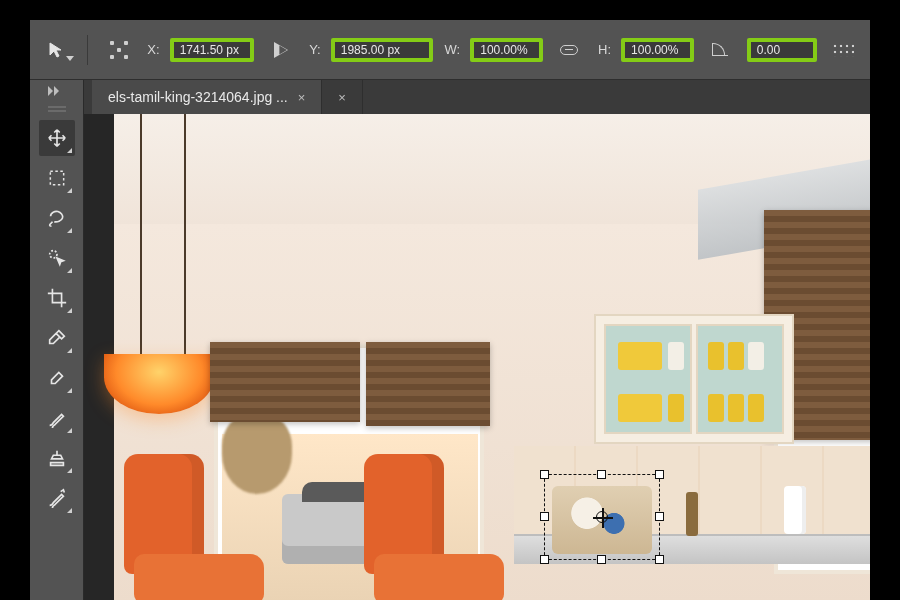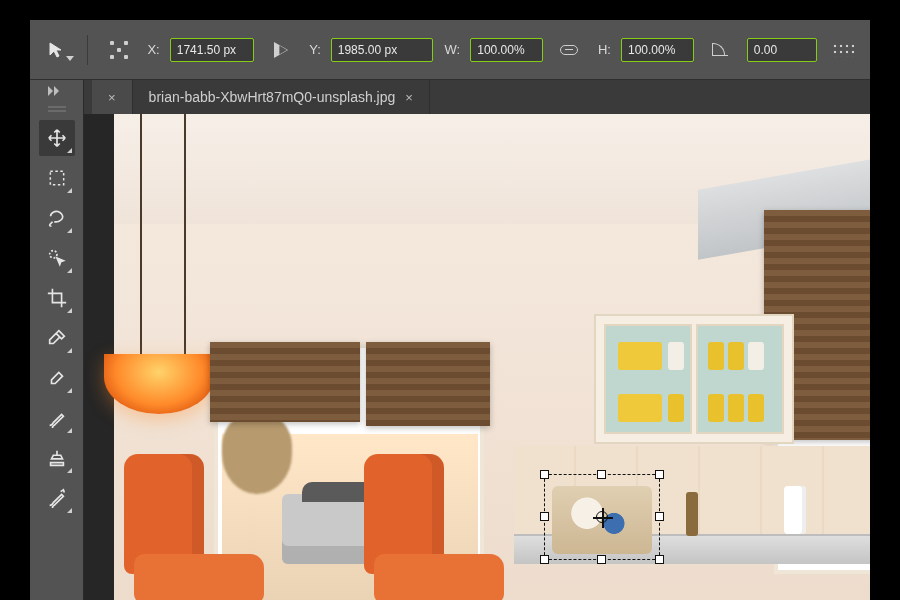--- a/index.html
+++ b/index.html
@@ -28,21 +28,21 @@
     width: 34px; height: 28px;
     border: 1px solid transparent;
     border-radius: 2px;
     display: flex; align-items: center; justify-content: center;
     position: relative;
   }
   .opt-label { color: #d8d8d8; font-size: 13px; margin-left: 2px; }
   .opt-field {
     height: 24px;
     background: #3a3a3a;
-    border: 1px solid #84cc16;
+    border: 4px solid #84cc16;
     border-radius: 2px;
     color: #e8e8e8;
     font-size: 12px;
     padding: 0 6px;
     text-align: left;
     display: flex; align-items: center;
     min-width: 70px;
   }
   .sep { width: 1px; height: 30px; background: #3a3a3a; margin: 0 4px; }
 
@@ -293,24 +293,24 @@
   </div>
 
   <div class="tabs-strip">
     <div class="panel-gutter">
       <div class="chev"></div>
         <div class="chev"></div>
       <div class="bars"></div>
     </div>
     <div class="tabs">
       <div class="tab active">
+        <span>els-tamil-king-3214064.jpg ...</span>
         <span class="close">×</span>
       </div>
       <div class="tab">
-        <span>brian-babb-XbwHrt87mQ0-unsplash.jpg</span>
         <span class="close">×</span>
       </div>
     </div>
   </div>
 
   <div class="main">
     <div class="tools">
       <div class="tool selected">
         <svg viewBox="0 0 24 24" width="22" height="22">
             <path d="M12 3v18M3 12h18M12 3l-3 3M12 3l3 3M12 21l-3-3M12 21l3-3M3 12l3-3M3 12l3 3M21 12l-3-3M21 12l-3 3"></path>

